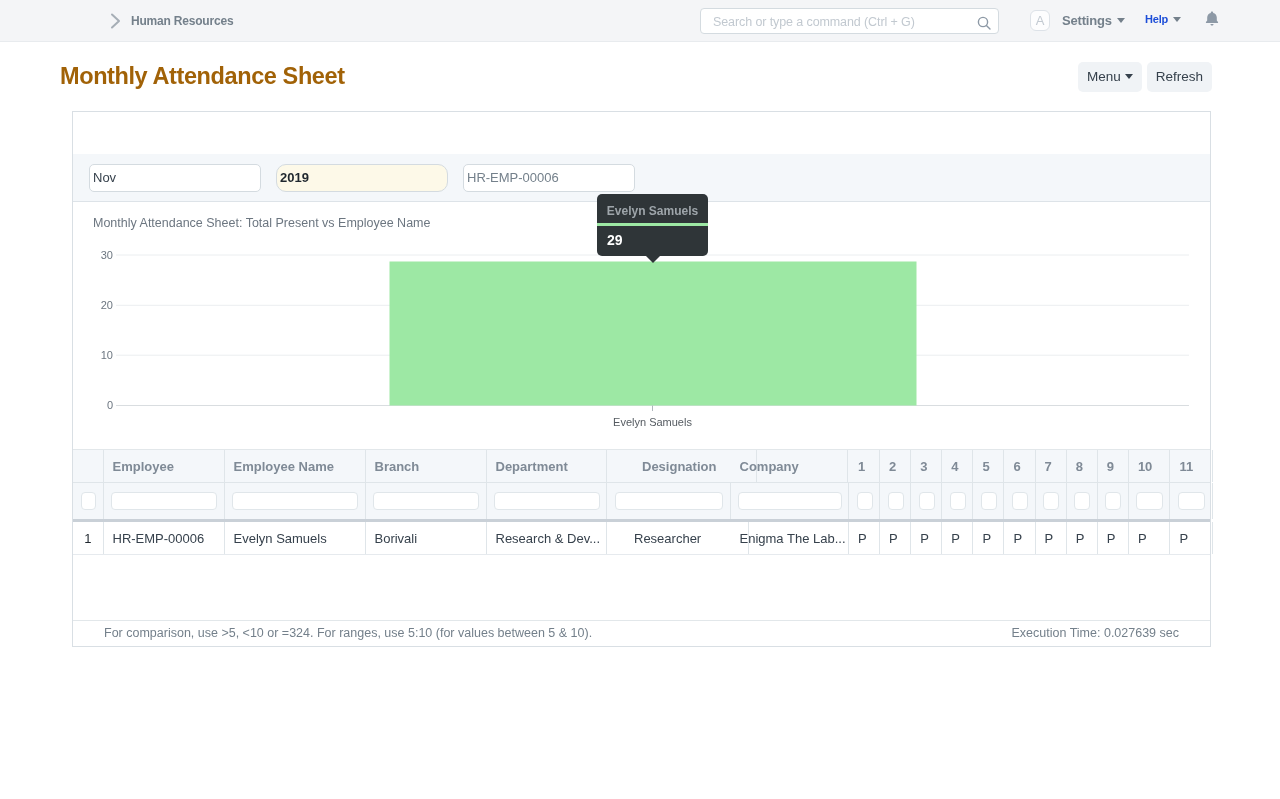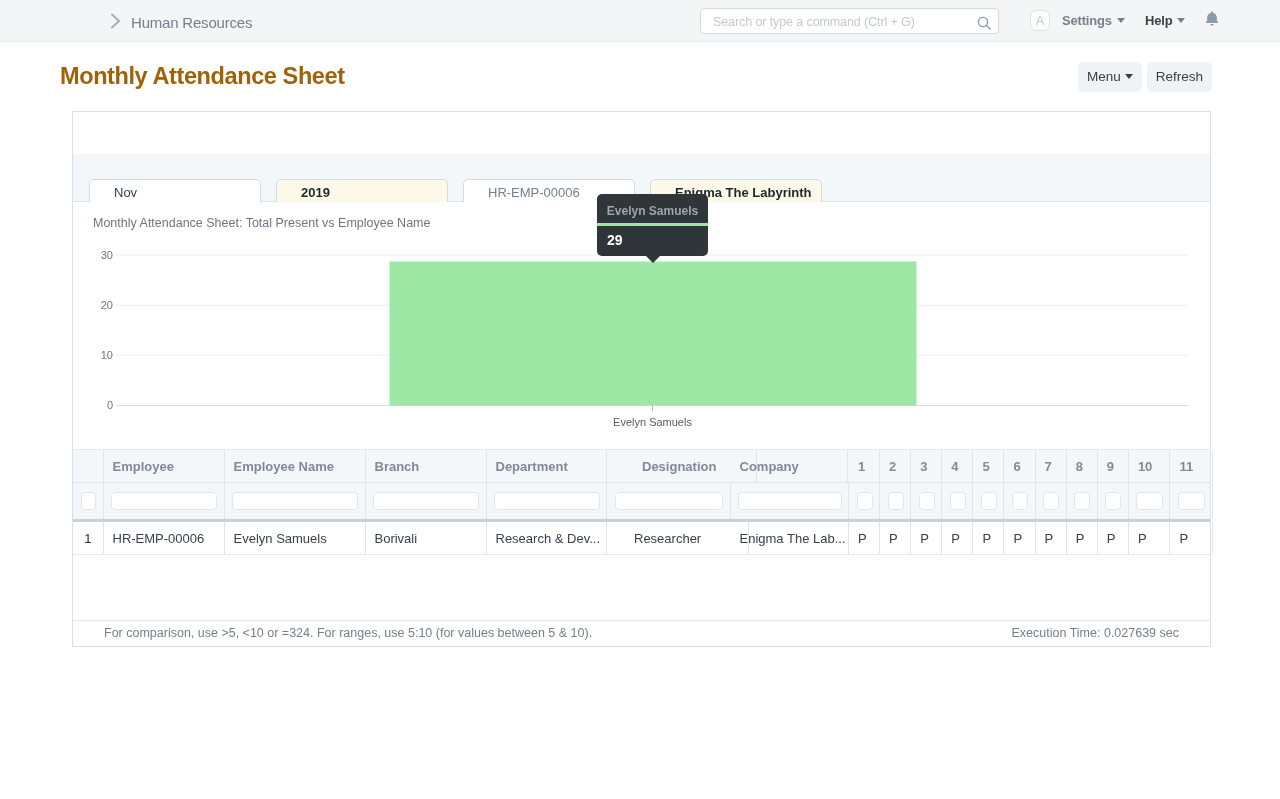--- a/index.html
+++ b/index.html
@@ -1,46 +1,46 @@
 <!DOCTYPE html>
 <html><head>
 <meta charset="utf-8">
 <style>
 * { margin:0; padding:0; box-sizing:border-box; }
 html,body { width:1280px; height:799px; background:#fff; font-family:"Liberation Sans", sans-serif; overflow:hidden; position:relative; }
 
 
 #navbar { position:absolute; left:0; top:0; width:1280px; height:42px; background:#f4f5f7; border-bottom:1px solid #e8ebee; }
 #crumb-chevron { position:absolute; left:110px; top:12px; }
-#crumb-text { position:absolute; left:131px; top:14px; font-size:15px; font-weight:normal; color:#74808b; letter-spacing:-0.2px; }
+#crumb-text { position:absolute; left:131px; top:14px; font-size:12px; font-weight:bold; color:#74808b; letter-spacing:-0.2px; }
 #searchbox { position:absolute; left:700px; top:8px; width:299px; height:26px; background:#fff; border:1px solid #d4dbe0; border-radius:4px; }
 #search-ph { position:absolute; left:12px; top:6px; font-size:12.5px; color:#c2c9d0; letter-spacing:-0.1px; }
 #search-ico { position:absolute; right:6px; top:6px; }
 #avatar { position:absolute; left:1030px; top:10px; width:20px; height:21px; border:1px solid #dde2e8; border-radius:6px; background:#fdfdfe; font-size:13px; color:#c3cad2; text-align:center; line-height:20px; }
 #nav-settings { position:absolute; left:1062px; top:13px; font-size:13px; letter-spacing:-0.2px; font-weight:bold; color:#74808b; }
-#nav-help { position:absolute; left:1145px; top:13px; font-size:13px; letter-spacing:-0.2px; font-weight:bold; color:#404040; }
+#nav-help { position:absolute; left:1145px; top:13px; font-size:11px; letter-spacing:-0.2px; font-weight:bold; color:#1d4ed8; }
 .navcaret { display:inline-block; width:0; height:0; border-left:4px solid transparent; border-right:4px solid transparent; border-top:5px solid #74808b; margin-left:5px; vertical-align:middle; position:relative; top:-1px; }
 #bell { position:absolute; left:1205px; top:11px; }
 
 
 #page-title { position:absolute; left:60px; top:63px; font-size:23.5px; font-weight:bold; color:#a16207; letter-spacing:-0.4px; }
 .hbtn { position:absolute; top:62px; height:30px; background:#f0f3f6; border:none; border-radius:5px; font-family:"Liberation Sans",sans-serif; font-size:13.5px; color:#36414c; text-align:center; }
 #btn-menu { left:1078px; width:64px; line-height:30px; }
 #btn-refresh { left:1147px; width:65px; line-height:30px; }
 .btncaret { display:inline-block; width:0; height:0; border-left:4px solid transparent; border-right:4px solid transparent; border-top:5px solid #36414c; margin-left:4px; vertical-align:middle; position:relative; top:-1px; }
 
 
 #card { position:absolute; left:72px; top:111px; width:1139px; height:536px; border:1px solid #d9dfe4; background:#fff; }
 #row-setchart { position:absolute; left:0; top:0; width:1137px; height:42px; background:#fafbfc; border-bottom:1px solid #dde3e8; }
 #btn-setchart { position:absolute; right:15px; top:10px; width:65px; height:22px; background:#f0f3f5; border-radius:4px; font-size:12px; color:#36414c; text-align:center; line-height:22px; }
 #row-filters { position:absolute; left:0; top:42px; width:1137px; height:48px; background:#f4f7fa; border-bottom:1px solid #dde3e8; }
-.flt { position:absolute; top:10px; width:172px; height:28px; border:1px solid #d4dbe0; border-radius:5px; background:#fff; font-size:13px; color:#36414c; line-height:26px; padding-left:24px;margin-top:15px; }
+.flt { position:absolute; top:10px; width:172px; height:28px; border:1px solid #d4dbe0; border-radius:5px; background:#fff; font-size:13px; color:#36414c; line-height:26px; padding-left:3px; }
 .flt.cream { background:#fdf9e8; font-weight:bold; color:#1f272e; }
 #flt1 { left:16px; }
-#flt2 { left:203px; }
+#flt2 { left:203px;border-radius:10px; }
 #flt3 { left:390px; color:#74808b; }
 #flt4 { left:577px; }
 
 
 #chart { position:absolute; left:0; top:90px; width:1137px; height:248px; background:#fff; }
 #tooltip { position:absolute; left:524px; top:-8px; width:111px; height:62px; background:#2f3538; border-radius:5px; }
 #tooltip .tt-title { position:absolute; left:0; top:0; width:100%; height:32px; line-height:34px; text-align:center; font-size:12px; font-weight:bold; color:#9ea5aa; border-bottom:3px solid #9de8a4; }
 #tooltip .tt-val { position:absolute; left:10px; top:38px; font-size:14px; font-weight:bold; color:#fff; }
 #tt-ptr { position:absolute; left:572px; top:53px; width:0; height:0; border-left:8px solid transparent; border-right:8px solid transparent; border-top:8px solid #2f3538; }
 
@@ -85,21 +85,20 @@
 
 <div id="page-title">Monthly Attendance Sheet</div>
 <div class="hbtn" id="btn-menu">Menu<span class="btncaret"></span></div>
 <div class="hbtn" id="btn-refresh">Refresh</div>
 
 <div id="card">
   <div id="row-filters">
     <div class="flt" id="flt1">Nov</div>
     <div class="flt cream" id="flt2">2019</div>
     <div class="flt" id="flt3">HR-EMP-00006</div>
-    <div class="flt cream" id="flt4">Enigma The Labyrinth</div>
   </div>
 
   <div id="chart">
     <svg width="1137" height="248" viewBox="0 0 1137 248">
       <text x="20" y="25" font-size="12.5" fill="#6c7680">Monthly Attendance Sheet: Total Present vs Employee Name</text>
       <line x1="43" y1="53" x2="1116" y2="53" stroke="#ebeef0" stroke-width="1"></line>
       <line x1="43" y1="103.3" x2="1116" y2="103.3" stroke="#ebeef0" stroke-width="1"></line>
       <line x1="43" y1="153.2" x2="1116" y2="153.2" stroke="#ebeef0" stroke-width="1"></line>
       <line x1="43" y1="203.5" x2="1116" y2="203.5" stroke="#d9dde0" stroke-width="1"></line>
       <text x="40" y="57" font-size="11" fill="#6c7680" text-anchor="end">30</text>

